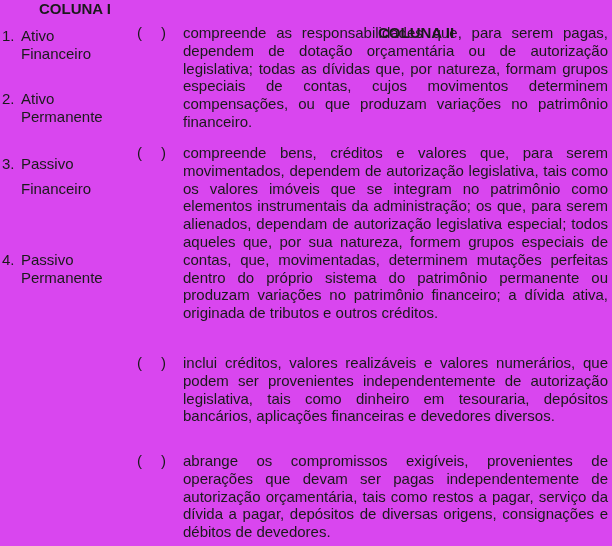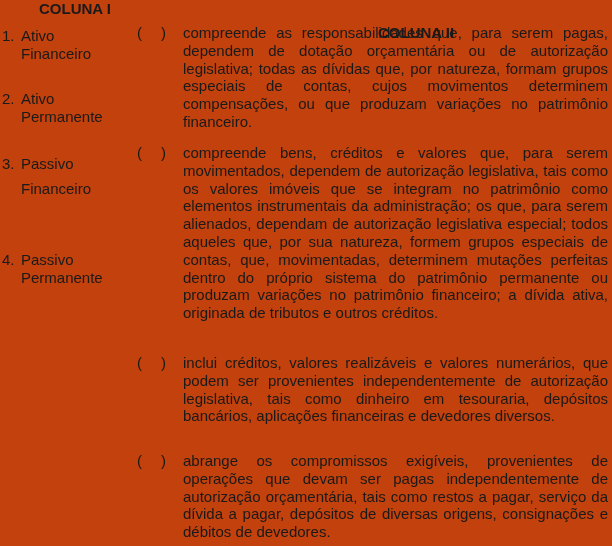--- a/index.html
+++ b/index.html
@@ -1,21 +1,21 @@
 <!DOCTYPE html>
 <html><head>
 <meta charset="utf-8">
 <style>
   * { margin: 0; padding: 0; box-sizing: border-box; }
   html, body { background: #ffffff; }
   .page {
     position: relative;
     width: 612px;
     height: 546px;
-    background: #c2410c;
+    background: #d946ef;
     font-family: "Liberation Sans", sans-serif;
     font-size: 15px;
     line-height: 17.8px;
     color: #1a1a1a;
     overflow: hidden;
   }
   .col-header { position: absolute; top: 0; font-weight: bold; white-space: nowrap; }
   .col1-header { left: 0; width: 150px; text-align: center; }
   .col2-header { left: 378px; margin-top: 24px; }
   .item { position: absolute; left: 2px; display: flex; }

